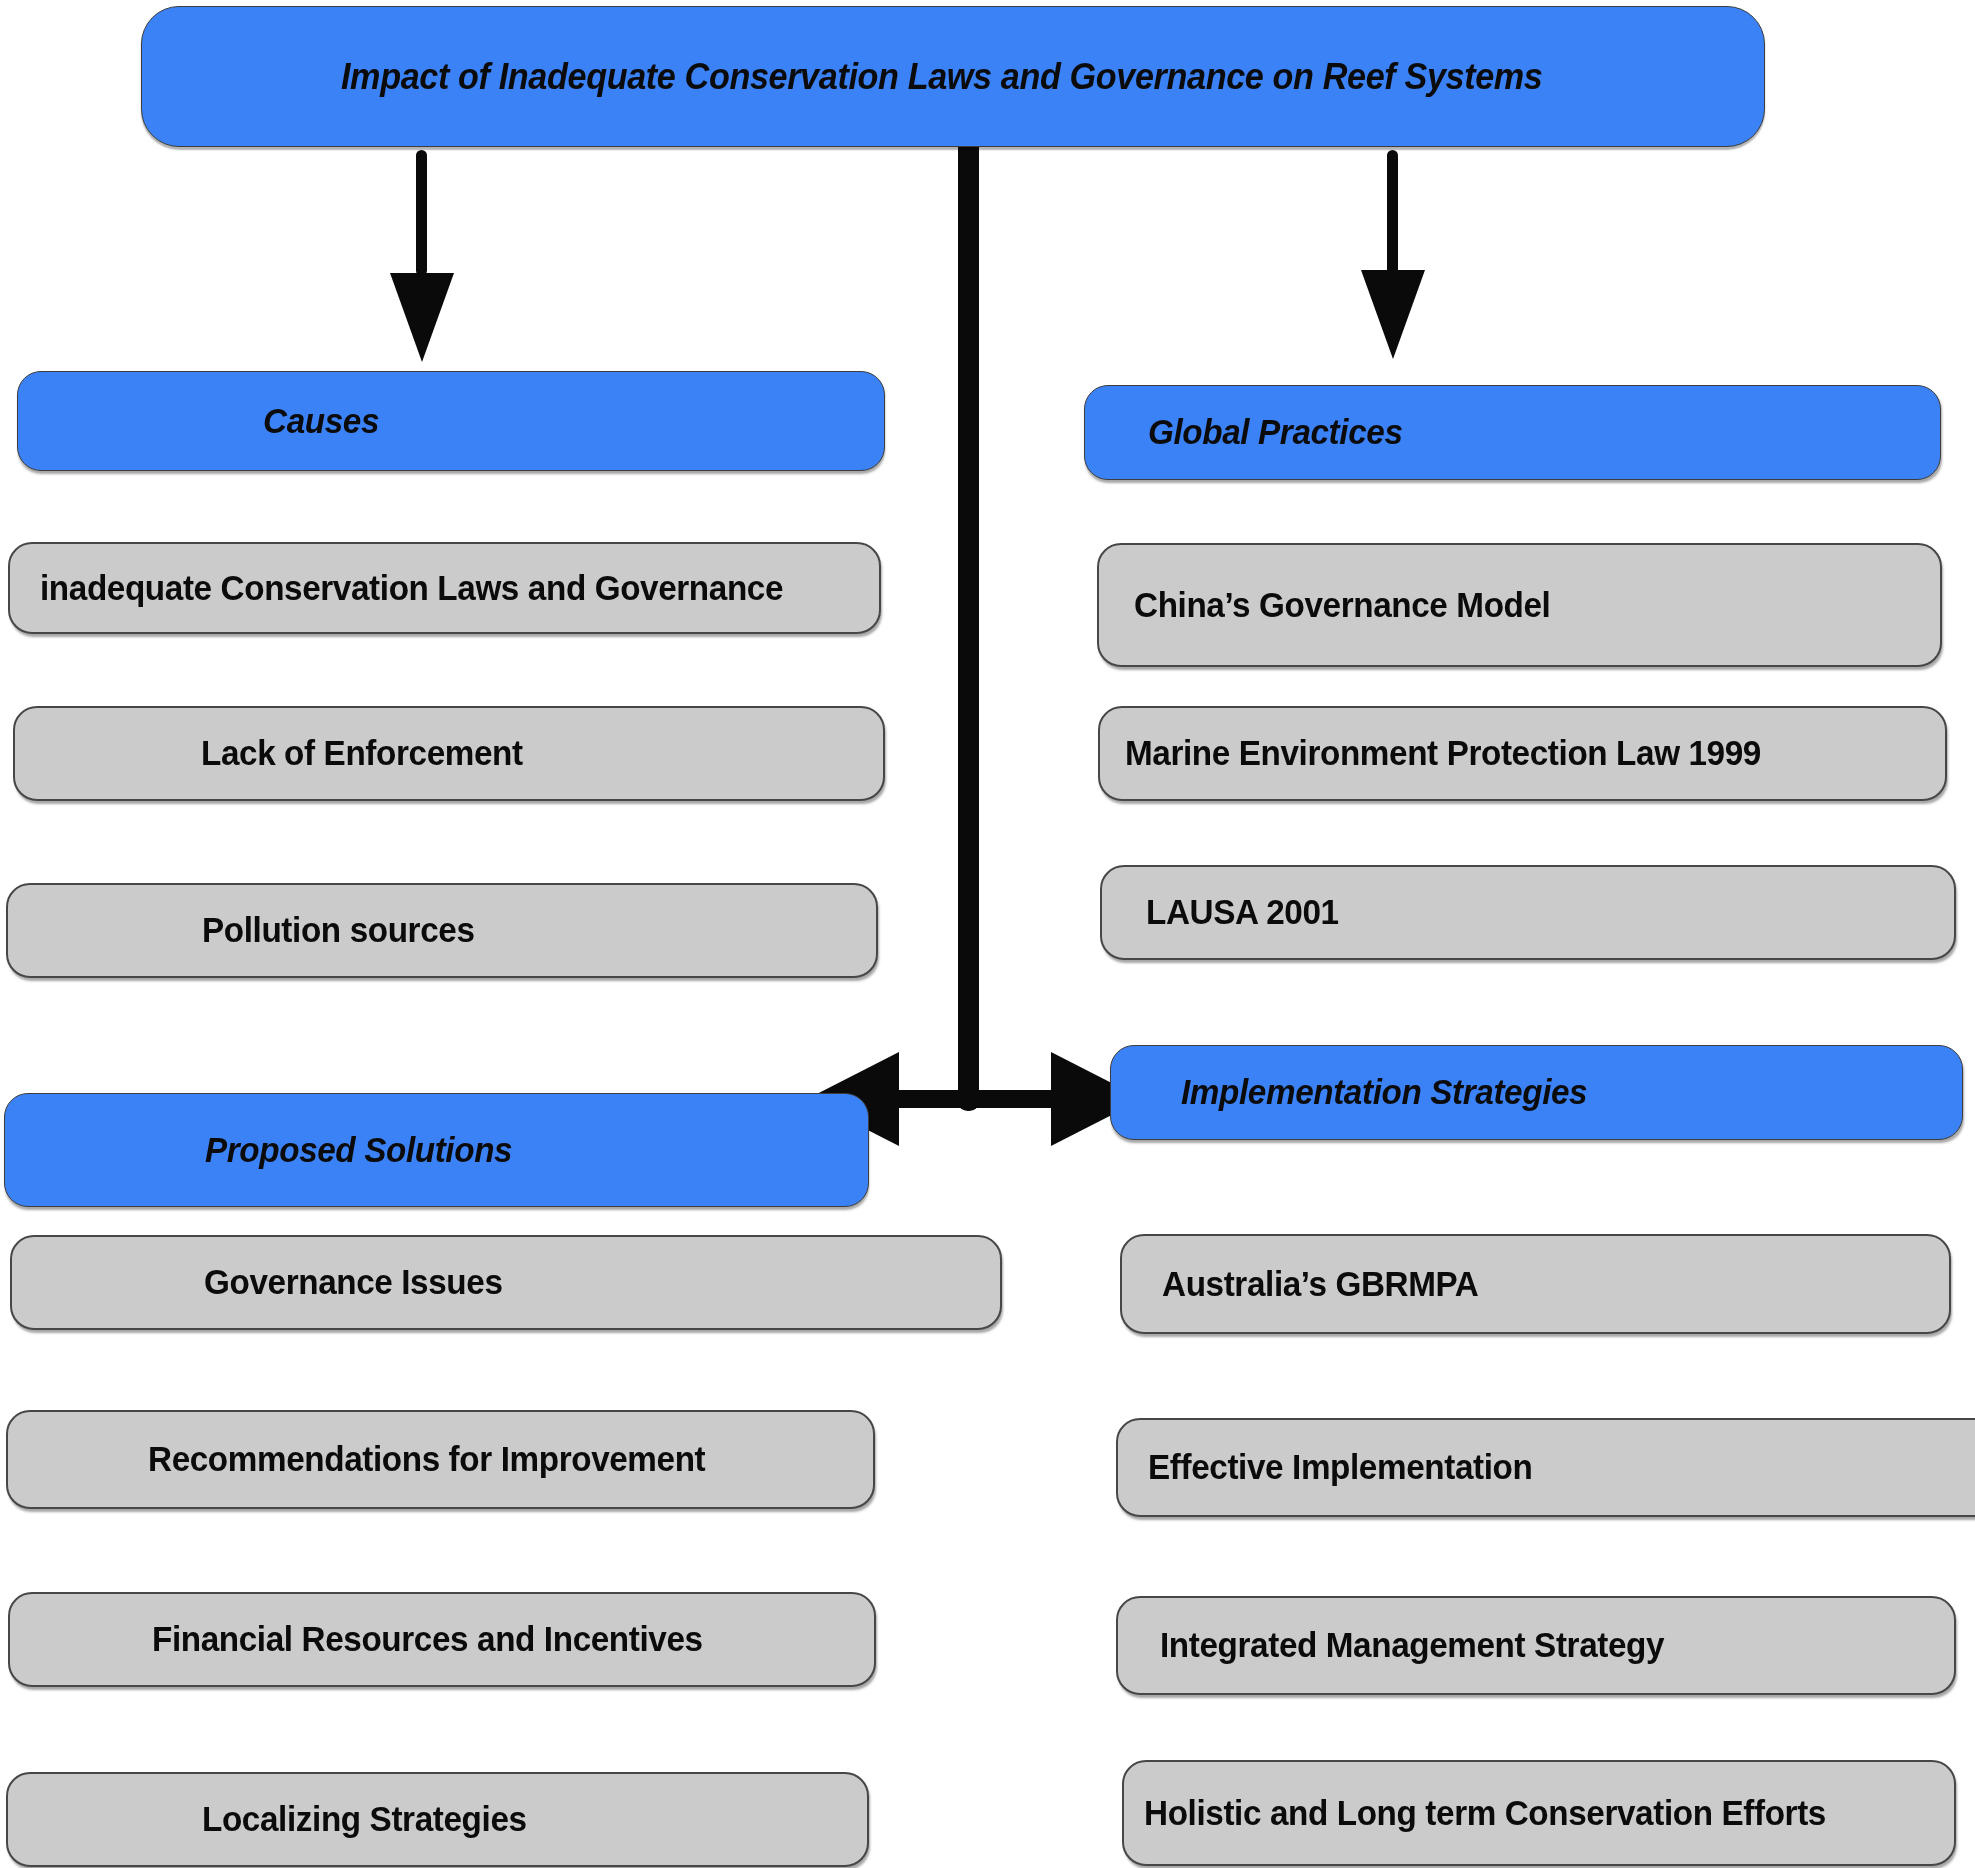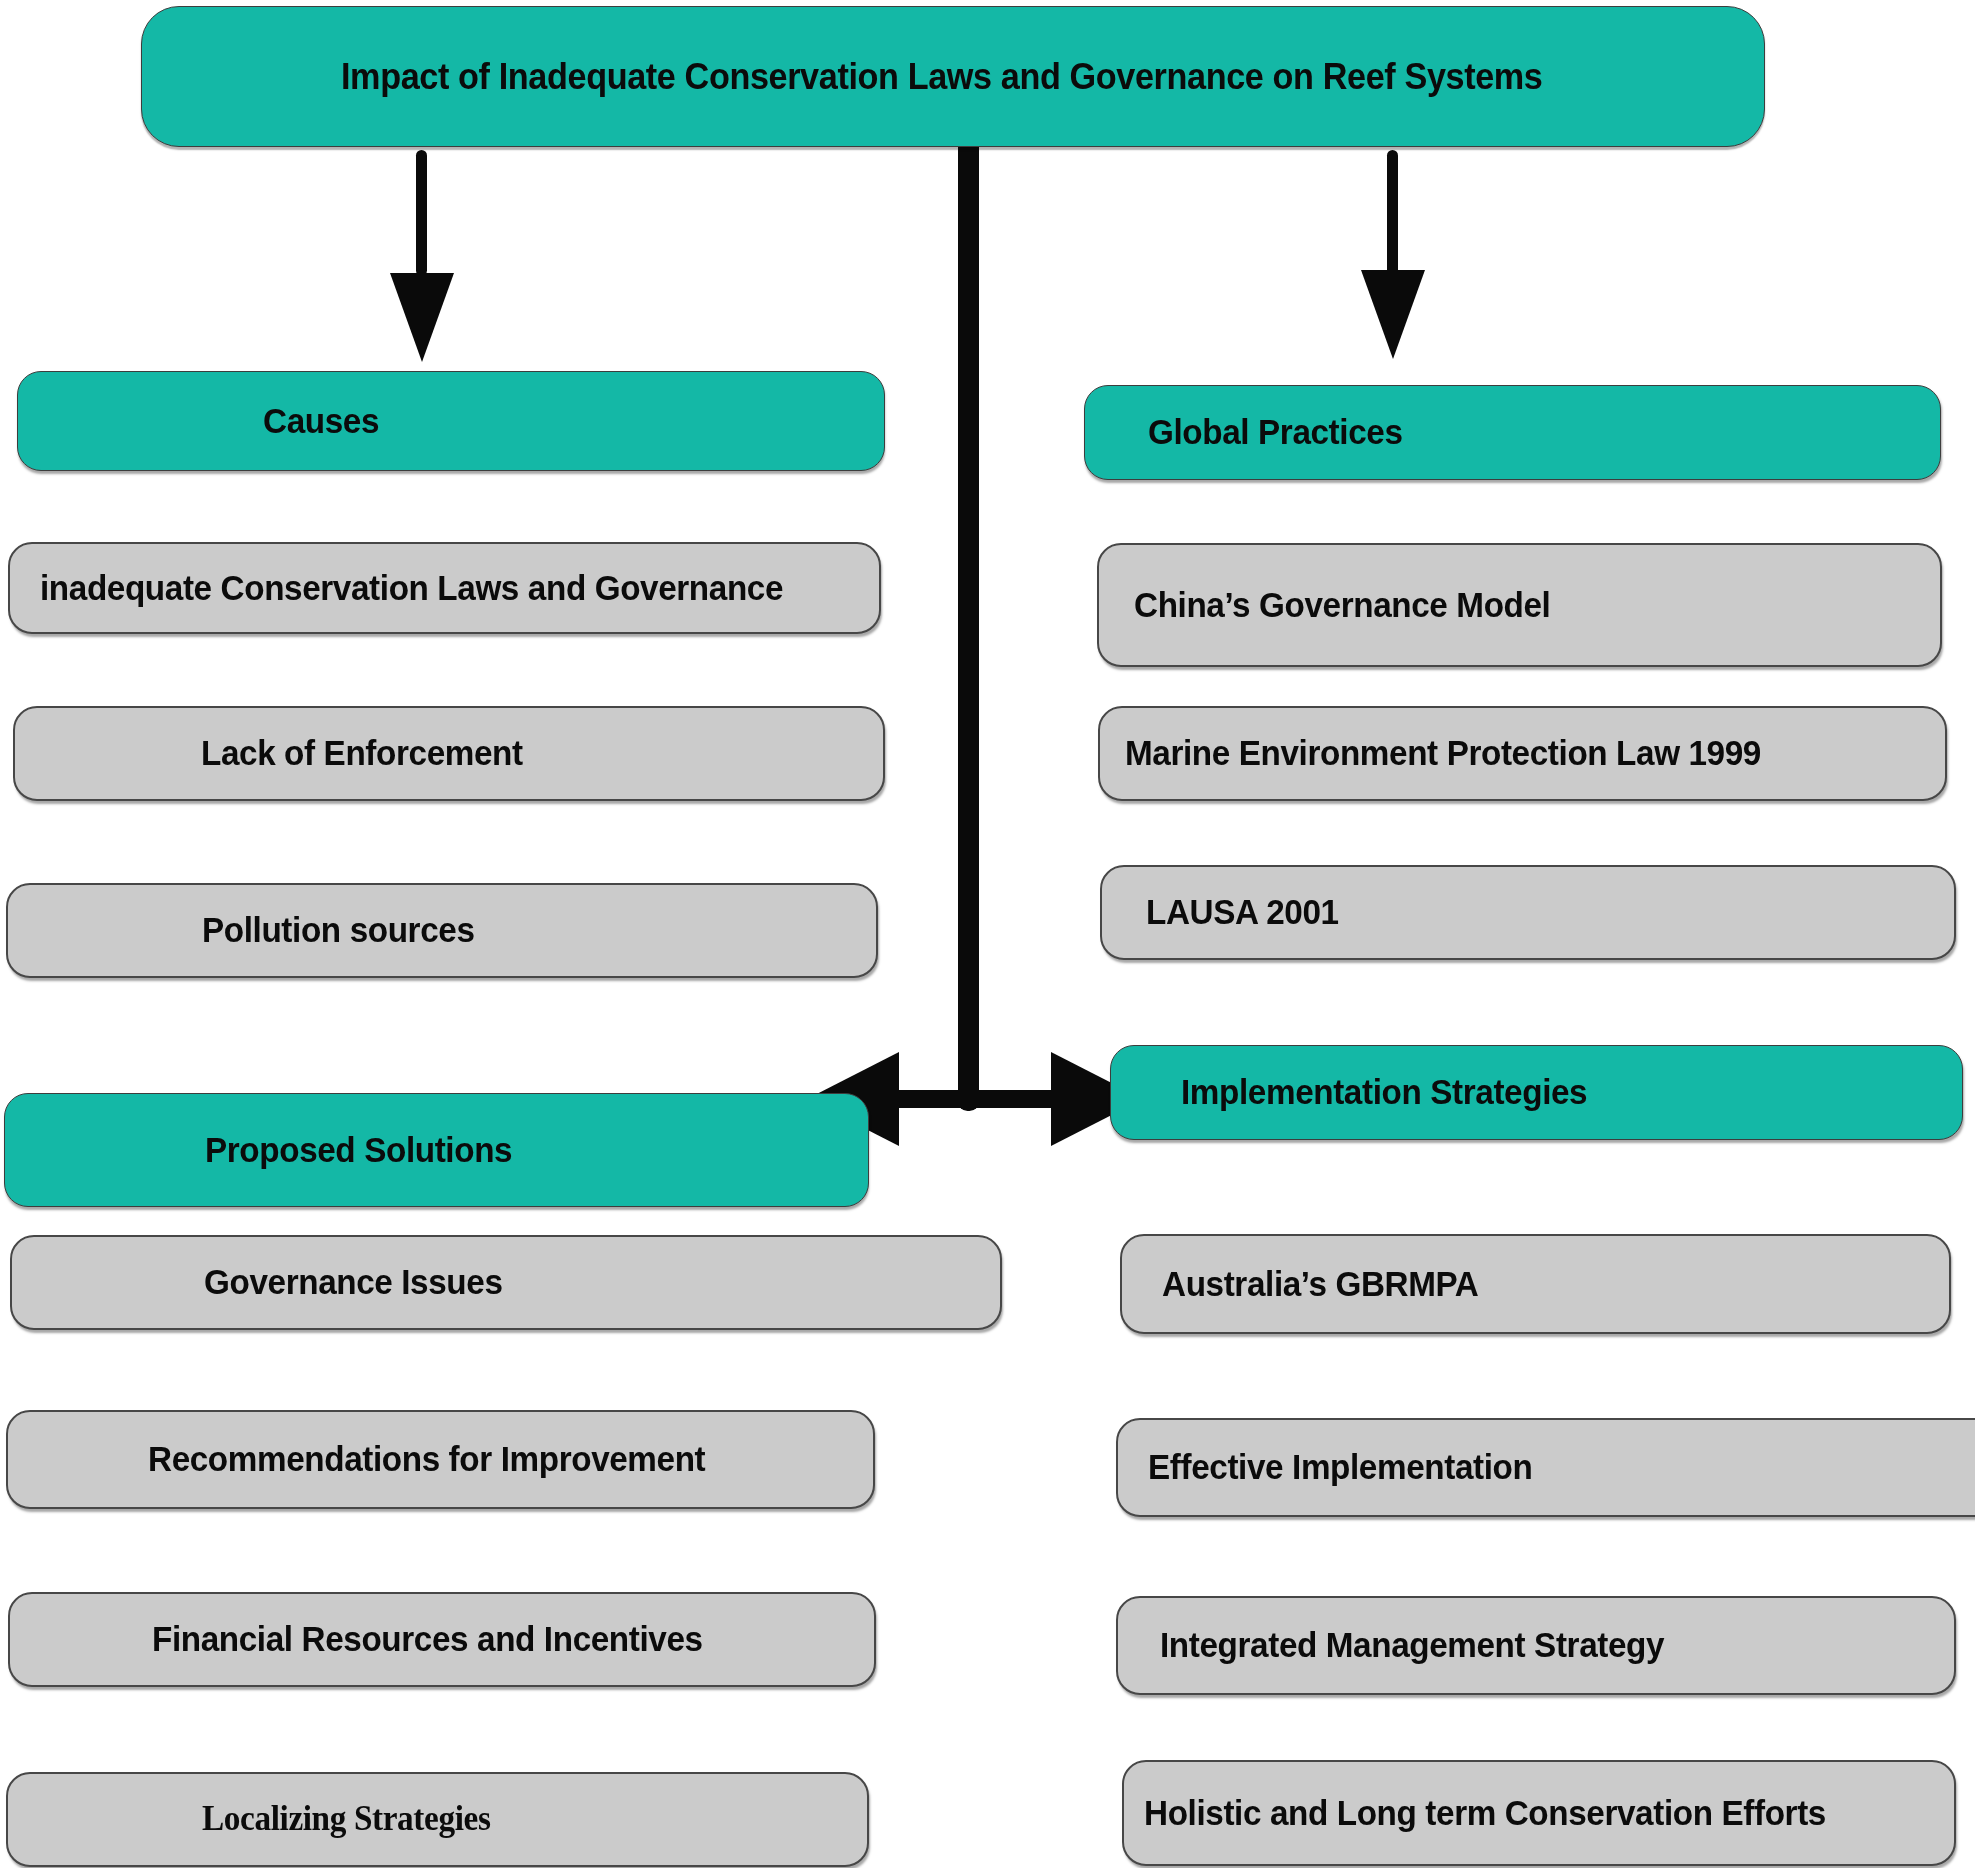--- a/index.html
+++ b/index.html
@@ -12,24 +12,25 @@
     position:absolute;
     display:flex;align-items:center;
     box-sizing:border-box;
   }
   .node .node-label{
     font-weight:bold;color:#0b0b0b;white-space:nowrap;
     font-size:35px;line-height:1.1;letter-spacing:-0.4px;
     transform:scaleX(0.95);transform-origin:left center;
   }
   .cyan{
-    background:#14b8a6;
+    background:#3b82f6;
     border:1.6px solid #3d3d3d;
     border-radius:24px;
     box-shadow:0.8px 3.2px 2.4px -0.8px rgba(0,0,0,0.35);
+    font-style:italic;
   }
   .gray{
     background:#cbcbcb;
     border:2.4px solid #474747;
     border-radius:24px;
     box-shadow:1.6px 3.2px 2.4px -0.8px rgba(0,0,0,0.35);
   }
   .title-node{
     border-radius:38px;
     box-shadow:0 2.4px 1.6px rgba(0,0,0,0.3);
@@ -97,21 +98,21 @@
 </div>
 
 <div class="node gray" style="left:6.3px;top:1410px;width:869px;height:99px;">
   <span class="node-label" style="margin-left:140px;">Recommendations for Improvement</span>
 </div>
 
 <div class="node gray" style="left:8px;top:1592px;width:868px;height:95px;">
   <span class="node-label" style="margin-left:142px;">Financial Resources and Incentives</span>
 </div>
 
-<div class="node gray" style="left:6.3px;top:1772px;width:863px;height:95px;font-family:Liberation Serif, serif;">
+<div class="node gray" style="left:6.3px;top:1772px;width:863px;height:95px;">
   <span class="node-label" style="margin-left:194px;">Localizing Strategies</span>
 </div>
 
 <div class="node cyan" style="left:1084px;top:385px;width:857px;height:95px;">
   <span class="node-label" style="margin-left:63px;">Global Practices</span>
 </div>
 
 <div class="node gray" style="left:1097px;top:543px;width:845px;height:124px;">
   <span class="node-label" style="margin-left:35px;">China’s Governance Model</span>
 </div>

